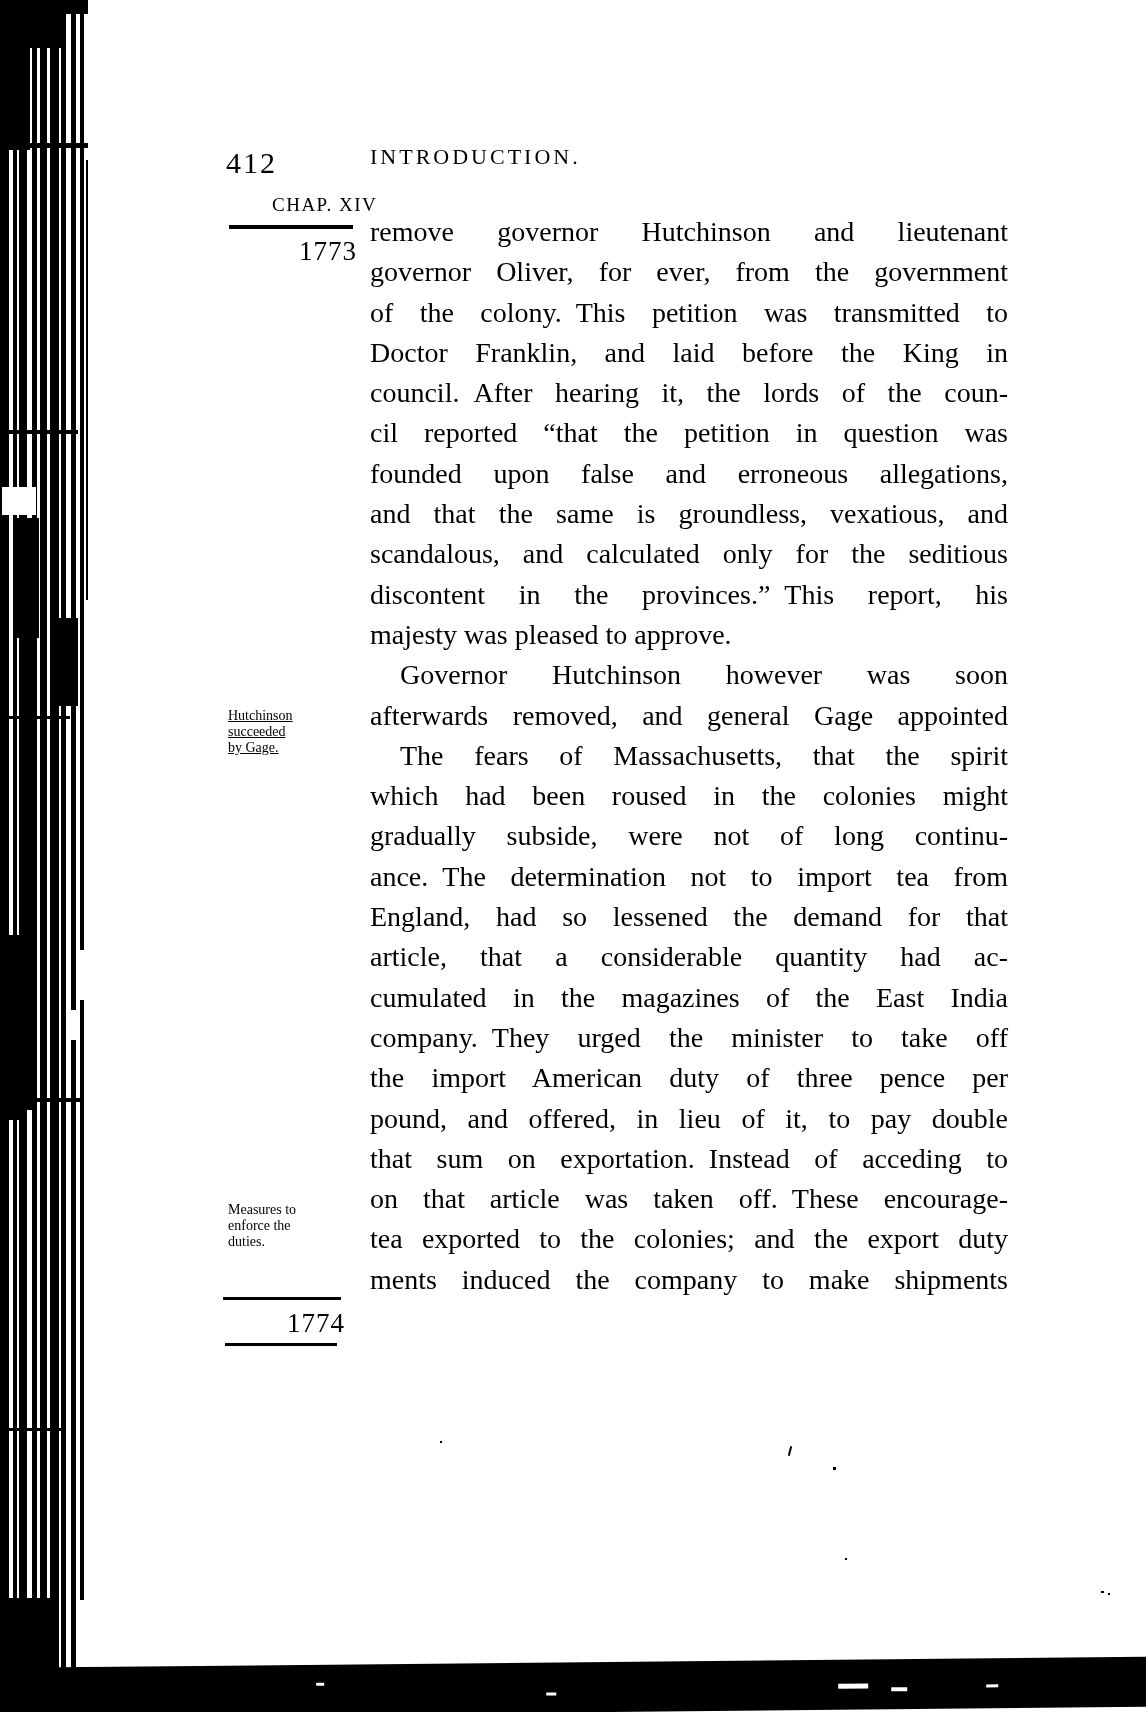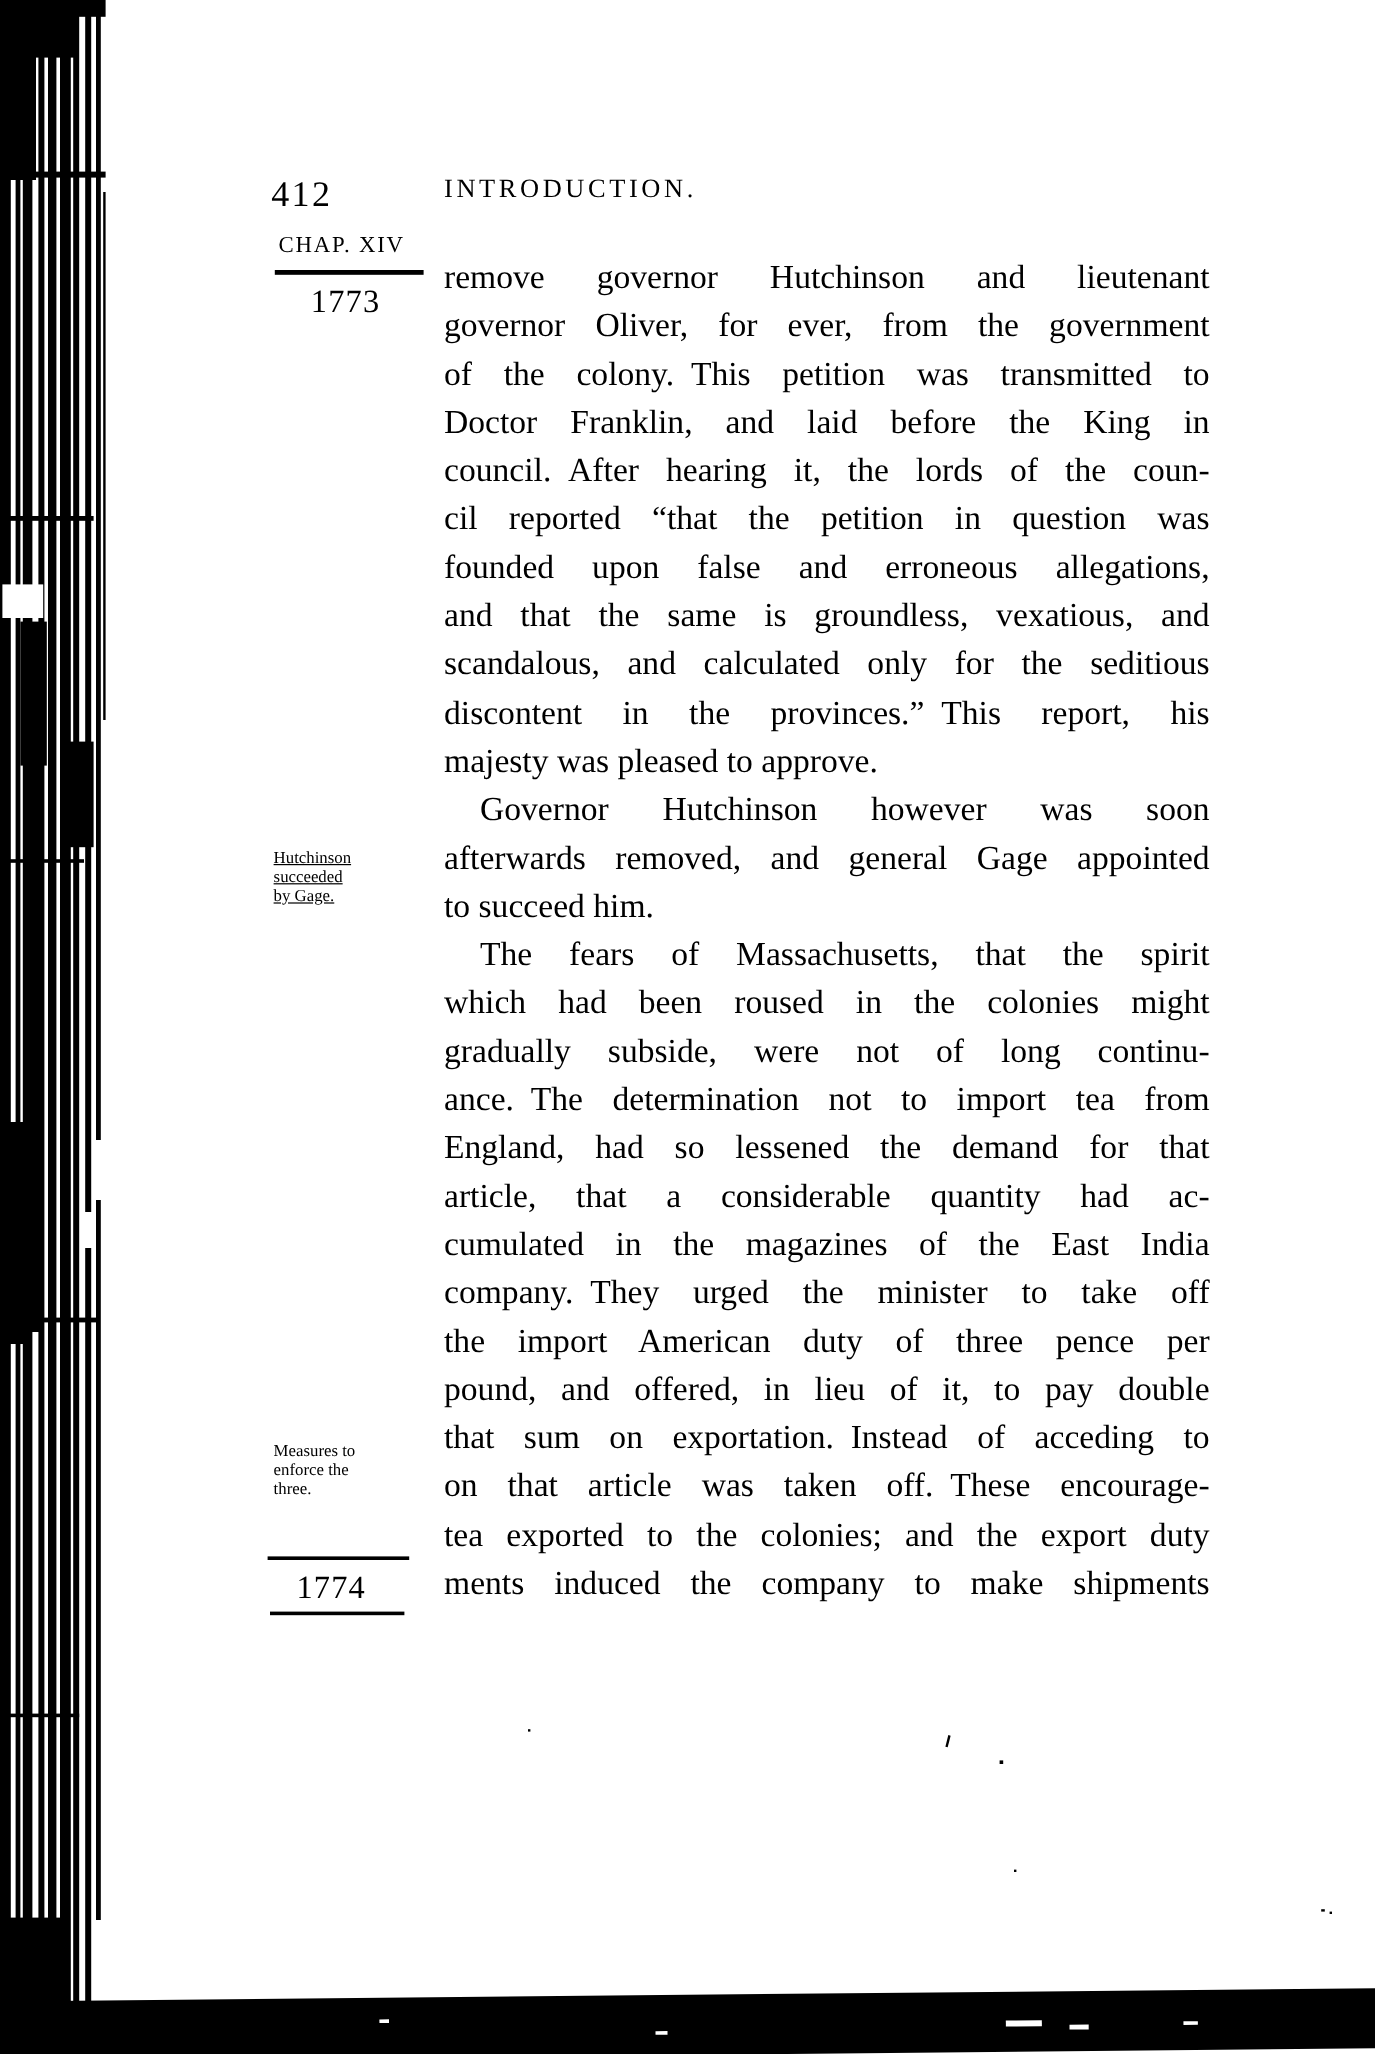--- a/index.html
+++ b/index.html
@@ -14,21 +14,21 @@
   
   #page-number{
     position:absolute;left:226px;top:146px;
     font-size:30px;letter-spacing:2px;
   }
   #running-header{
     position:absolute;left:370px;top:144px;width:638px;
     text-align:left;font-size:22px;letter-spacing:3px;
   }
   
-  .marginal{position:absolute;}
+  .marginal{position:absolute;margin-left:40px;}
   #chapter-label{
     left:232px;top:194px;font-size:19px;letter-spacing:1.5px;
   }
   .margin-rule{position:absolute;background:#000;}
   #rule-chap{left:229px;top:225px;width:124px;height:4px;}
   #year-top{left:259px;top:236px;font-size:27px;letter-spacing:1px;}
   .sidenote{
     position:absolute;left:228px;width:130px;
     font-size:14px;line-height:16px;
   }
@@ -104,42 +104,41 @@
 
   <div id="sidenote-hutchinson" class="sidenote">
     <div>Hutchinson</div>
     <div>succeeded</div>
     <div>by Gage.</div>
   </div>
 
   <div id="sidenote-measures" class="sidenote">
     <div>Measures to</div>
     <div>enforce the</div>
-    <div>three.</div>
+    <div>duties.</div>
   </div>
 
   <div id="rule-1774-top" class="margin-rule"></div>
   <div id="year-bottom" class="marginal">1774</div>
   <div id="rule-1774-bottom" class="margin-rule"></div>
 
   <div id="body-text">
       <div class="bl">remove governor Hutchinson and lieutenant</div>
       <div class="bl">governor Oliver, for ever, from the government</div>
       <div class="bl">of the colony. This petition was transmitted to</div>
       <div class="bl">Doctor Franklin, and laid before the King in</div>
       <div class="bl">council. After hearing it, the lords of the coun-</div>
       <div class="bl">cil reported “that the petition in question was</div>
       <div class="bl">founded upon false and erroneous allegations,</div>
       <div class="bl">and that the same is groundless, vexatious, and</div>
       <div class="bl">scandalous, and calculated only for the seditious</div>
       <div class="bl">discontent in the provinces.” This report, his</div>
       <div class="bl nojust">majesty was pleased to approve.</div>
       <div class="bl ind">Governor Hutchinson however was soon</div>
       <div class="bl">afterwards removed, and general Gage appointed</div>
-      <div class="bl nojust">to succeed him.</div>
       <div class="bl ind">The fears of Massachusetts, that the spirit</div>
       <div class="bl">which had been roused in the colonies might</div>
       <div class="bl">gradually subside, were not of long continu-</div>
       <div class="bl">ance. The determination not to import tea from</div>
       <div class="bl">England, had so lessened the demand for that</div>
       <div class="bl">article, that a considerable quantity had ac-</div>
       <div class="bl">cumulated in the magazines of the East India</div>
       <div class="bl">company. They urged the minister to take off</div>
       <div class="bl">the import American duty of three pence per</div>
       <div class="bl">pound, and offered, in lieu of it, to pay double</div>

